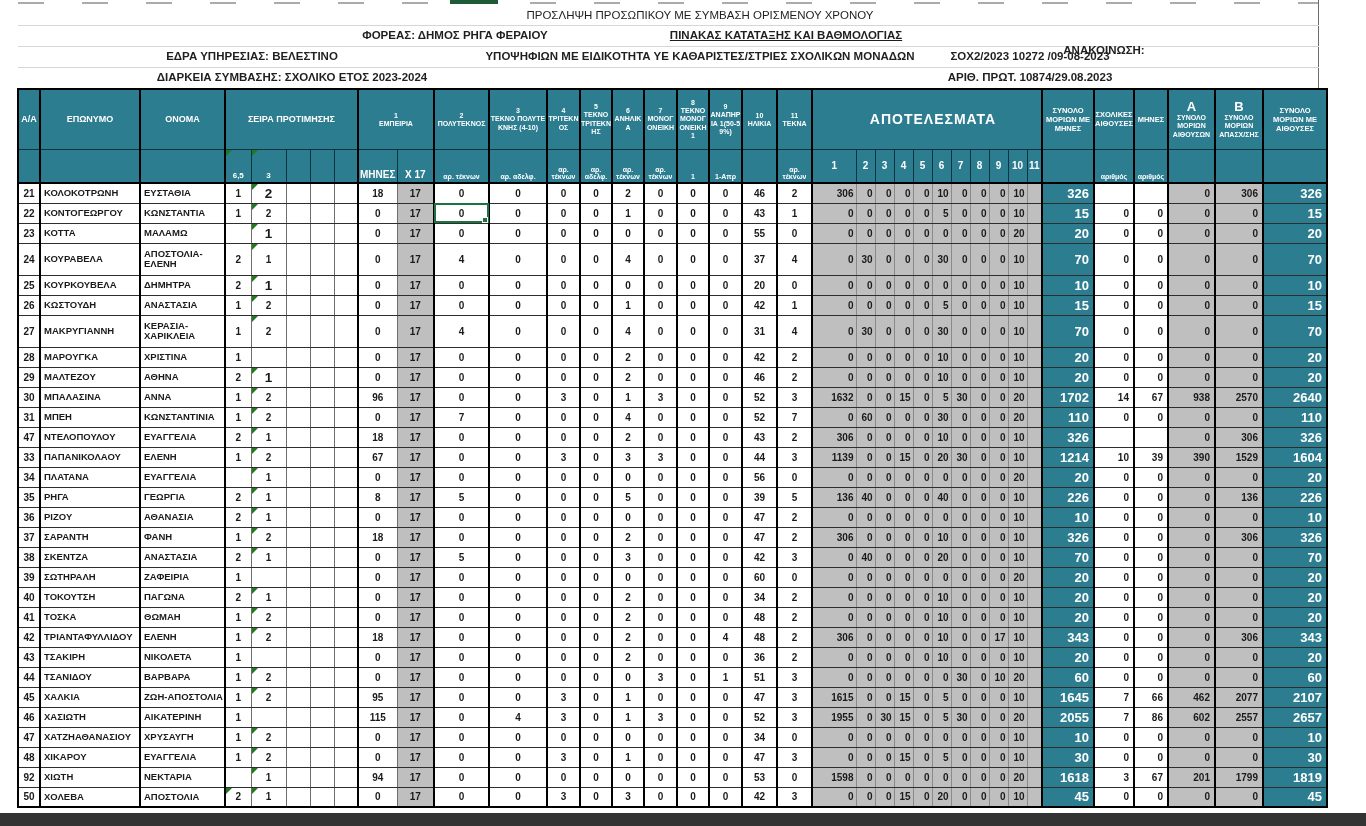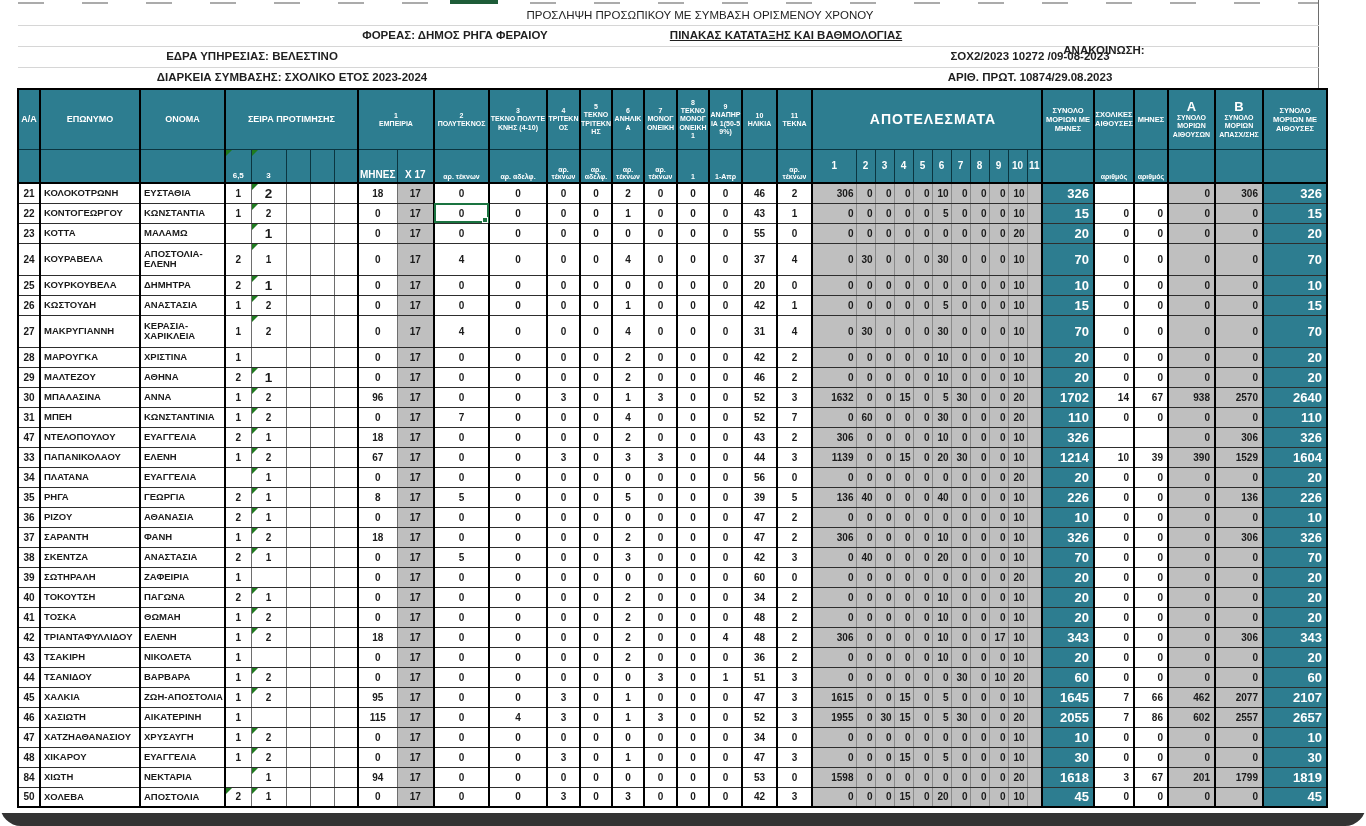--- a/index.html
+++ b/index.html
@@ -1,17 +1,17 @@
 <!DOCTYPE html>
 <html><head>
 <meta charset="utf-8">
 <style>
   html,body{margin:0;padding:0;background:#fff;}
   #screen{position:relative;width:1366px;height:826px;background:#ffffff;
-          font-family:"Liberation Sans",sans-serif;overflow:hidden;border-radius:21px;}
+          font-family:"Liberation Sans",sans-serif;overflow:hidden;}
 
   
   .titleline{position:absolute;transform:translateX(-50%);font-weight:bold;
              font-size:11.5px;color:#1f1f1f;white-space:nowrap;}
   .titleline.normal{font-weight:bold;}
   .underl{text-decoration:underline;padding-left:48px;}
   .hline{position:absolute;left:18px;width:1301px;height:1px;background:#d6d6d6;}
   #title-right-border{position:absolute;left:1318px;top:0;width:1px;height:88px;background:#6d6d6d;}
   #top-ticks{position:absolute;left:18px;top:2px;width:1301px;height:2px;
              background:repeating-linear-gradient(90deg,#ababab 0 26px,transparent 26px 64px);}
@@ -77,20 +77,21 @@
   <div id="title-right-border"></div>
   <div class="hline" style="top:25px"></div>
   <div class="hline" style="top:46px"></div>
   <div class="hline" style="top:67px"></div>
 
   <div class="titleline normal" style="left:700px;top:9px;font-weight:normal">ΠΡΟΣΛΗΨΗ ΠΡΟΣΩΠΙΚΟΥ ΜΕ ΣΥΜΒΑΣΗ ΟΡΙΣΜΕΝΟΥ ΧΡΟΝΟΥ</div>
   <div class="titleline" style="left:455px;top:29px">ΦΟΡΕΑΣ: ΔΗΜΟΣ ΡΗΓΑ ΦΕΡΑΙΟΥ</div>
   <div class="titleline underl" style="left:762px;top:29px">ΠΙΝΑΚΑΣ ΚΑΤΑΤΑΞΗΣ ΚΑΙ ΒΑΘΜΟΛΟΓΙΑΣ</div>
   <div class="titleline" style="left:1104px;top:44px">ΑΝΑΚΟΙΝΩΣΗ:</div>
   <div class="titleline" style="left:252px;top:50px">ΕΔΡΑ ΥΠΗΡΕΣΙΑΣ: ΒΕΛΕΣΤΙΝΟ</div>
+  <div class="titleline" style="left:700px;top:50px">ΥΠΟΨΗΦΙΩΝ ΜΕ ΕΙΔΙΚΟΤΗΤΑ ΥΕ ΚΑΘΑΡΙΣΤΕΣ/ΣΤΡΙΕΣ ΣΧΟΛΙΚΩΝ ΜΟΝΑΔΩΝ</div>
   <div class="titleline" style="left:1030px;top:50px">ΣΟΧ2/2023  10272 /09-08-2023</div>
   <div class="titleline" style="left:292px;top:71px">ΔΙΑΡΚΕΙΑ ΣΥΜΒΑΣΗΣ: ΣΧΟΛΙΚΟ ΕΤΟΣ 2023-2024</div>
   <div class="titleline" style="left:1030px;top:71px">ΑΡΙΘ.  ΠΡΩΤ. 10874/29.08.2023</div>
 
   <table id="grid">
       <colgroup>
         <col style="width: 22px;">
         <col style="width: 100px;">
         <col style="width: 85px;">
         <col style="width: 26px;">
@@ -1337,21 +1338,21 @@
           <td class="c-r">10</td>
           <td class="c-r"></td>
           <td class="c-t bl">30</td>
           <td class="c-n bl">0</td>
           <td class="c-n bl">0</td>
           <td class="c-ab bl">0</td>
           <td class="c-ab bl">0</td>
           <td class="c-t bl">30</td>
         </tr>
         <tr>
-          <td class="c-aa bl">84</td>
+          <td class="c-aa bl">92</td>
           <td class="c-ep bl">ΧΙΩΤΗ</td>
           <td class="c-on bl">ΝΕΚΤΑΡΙΑ</td>
           <td class="c-s bl"></td>
           <td class="c-s gt">1</td>
           <td class="c-s"></td>
           <td class="c-s"></td>
           <td class="c-s"></td>
           <td class="c-m bl">94</td>
           <td class="c-x">17</td>
           <td class="c-k bl">0</td>

